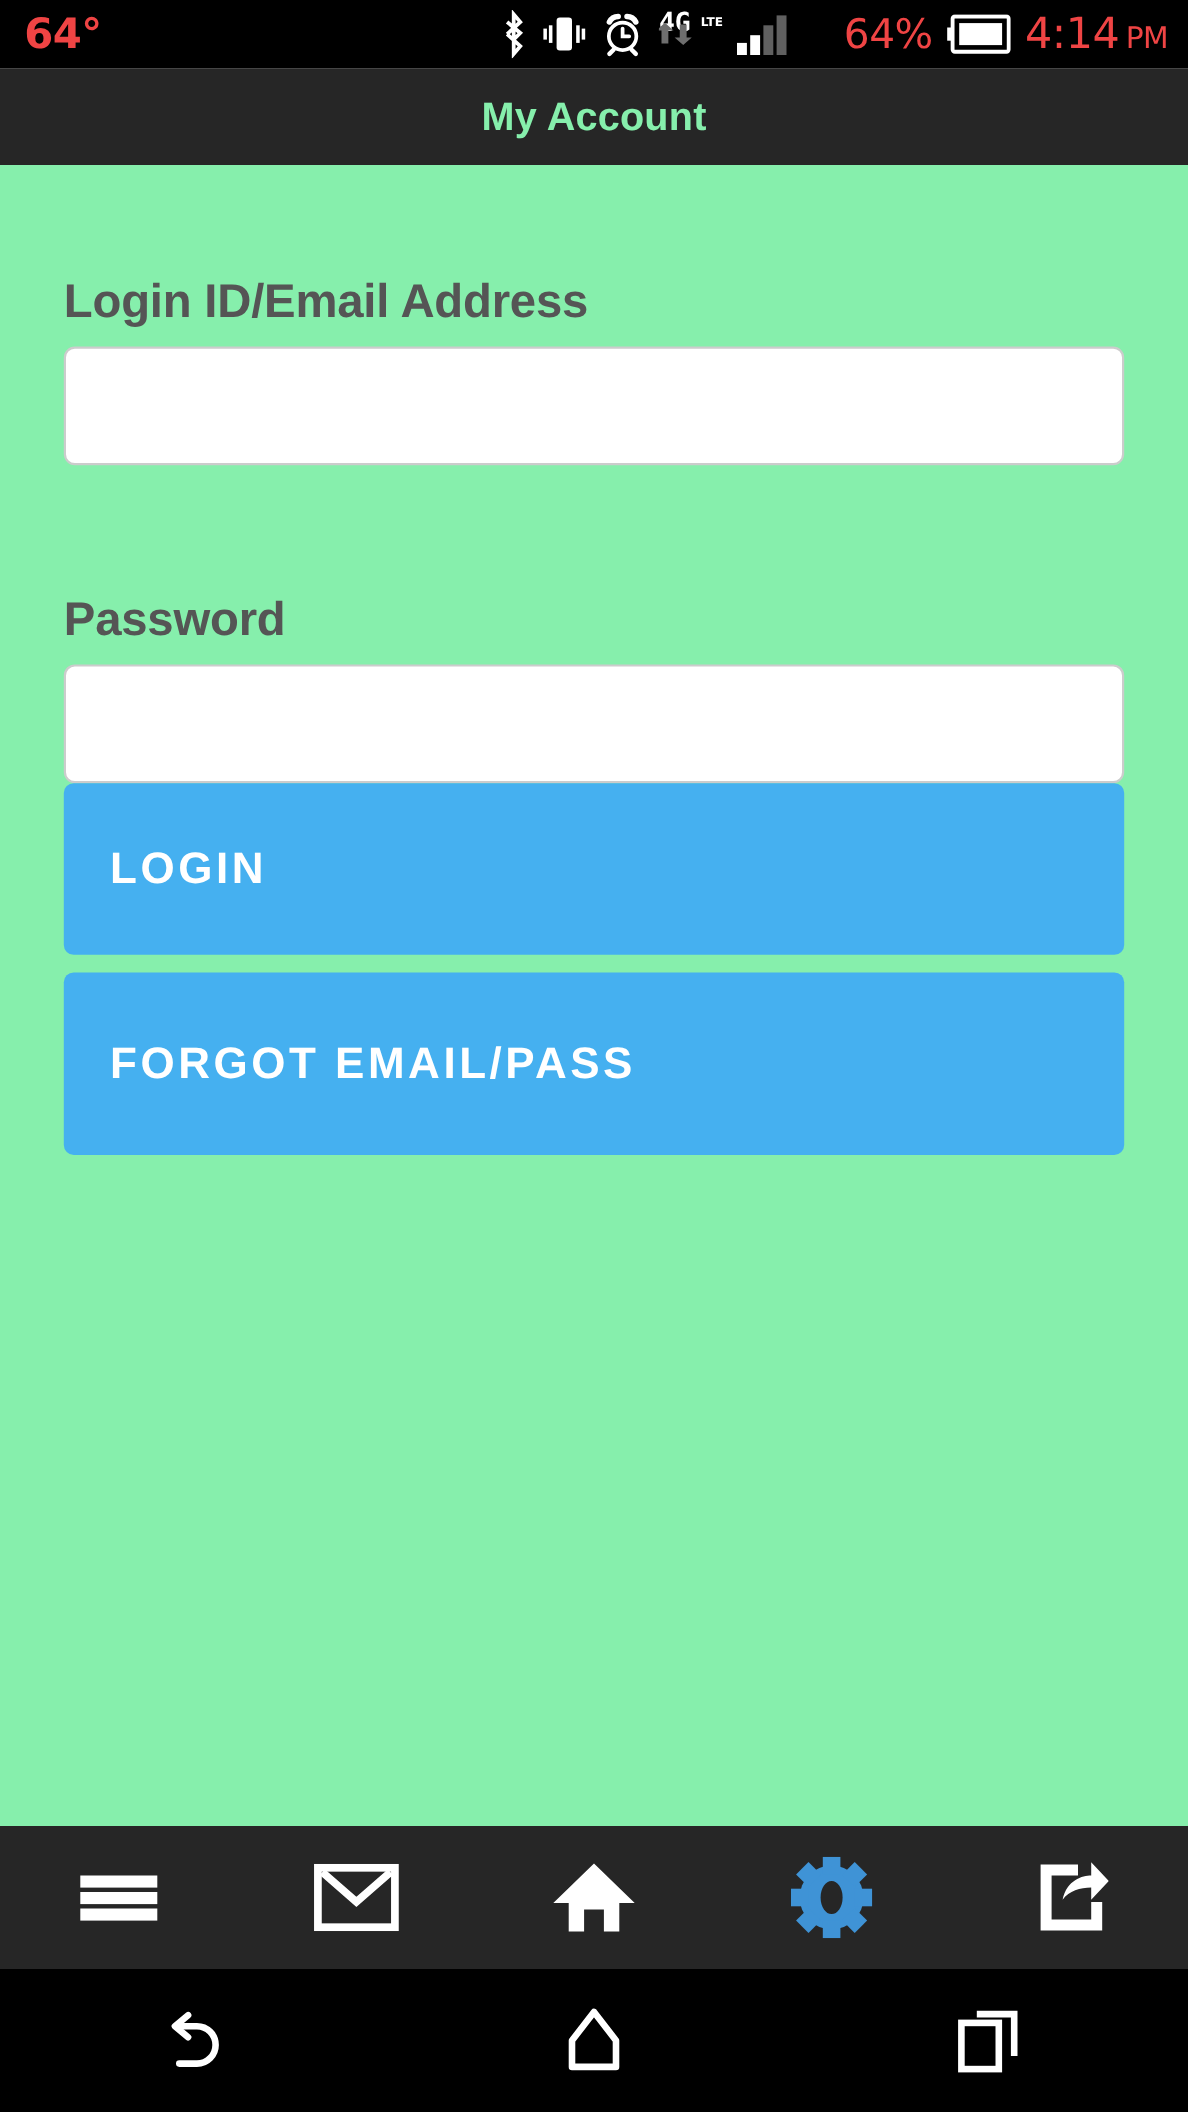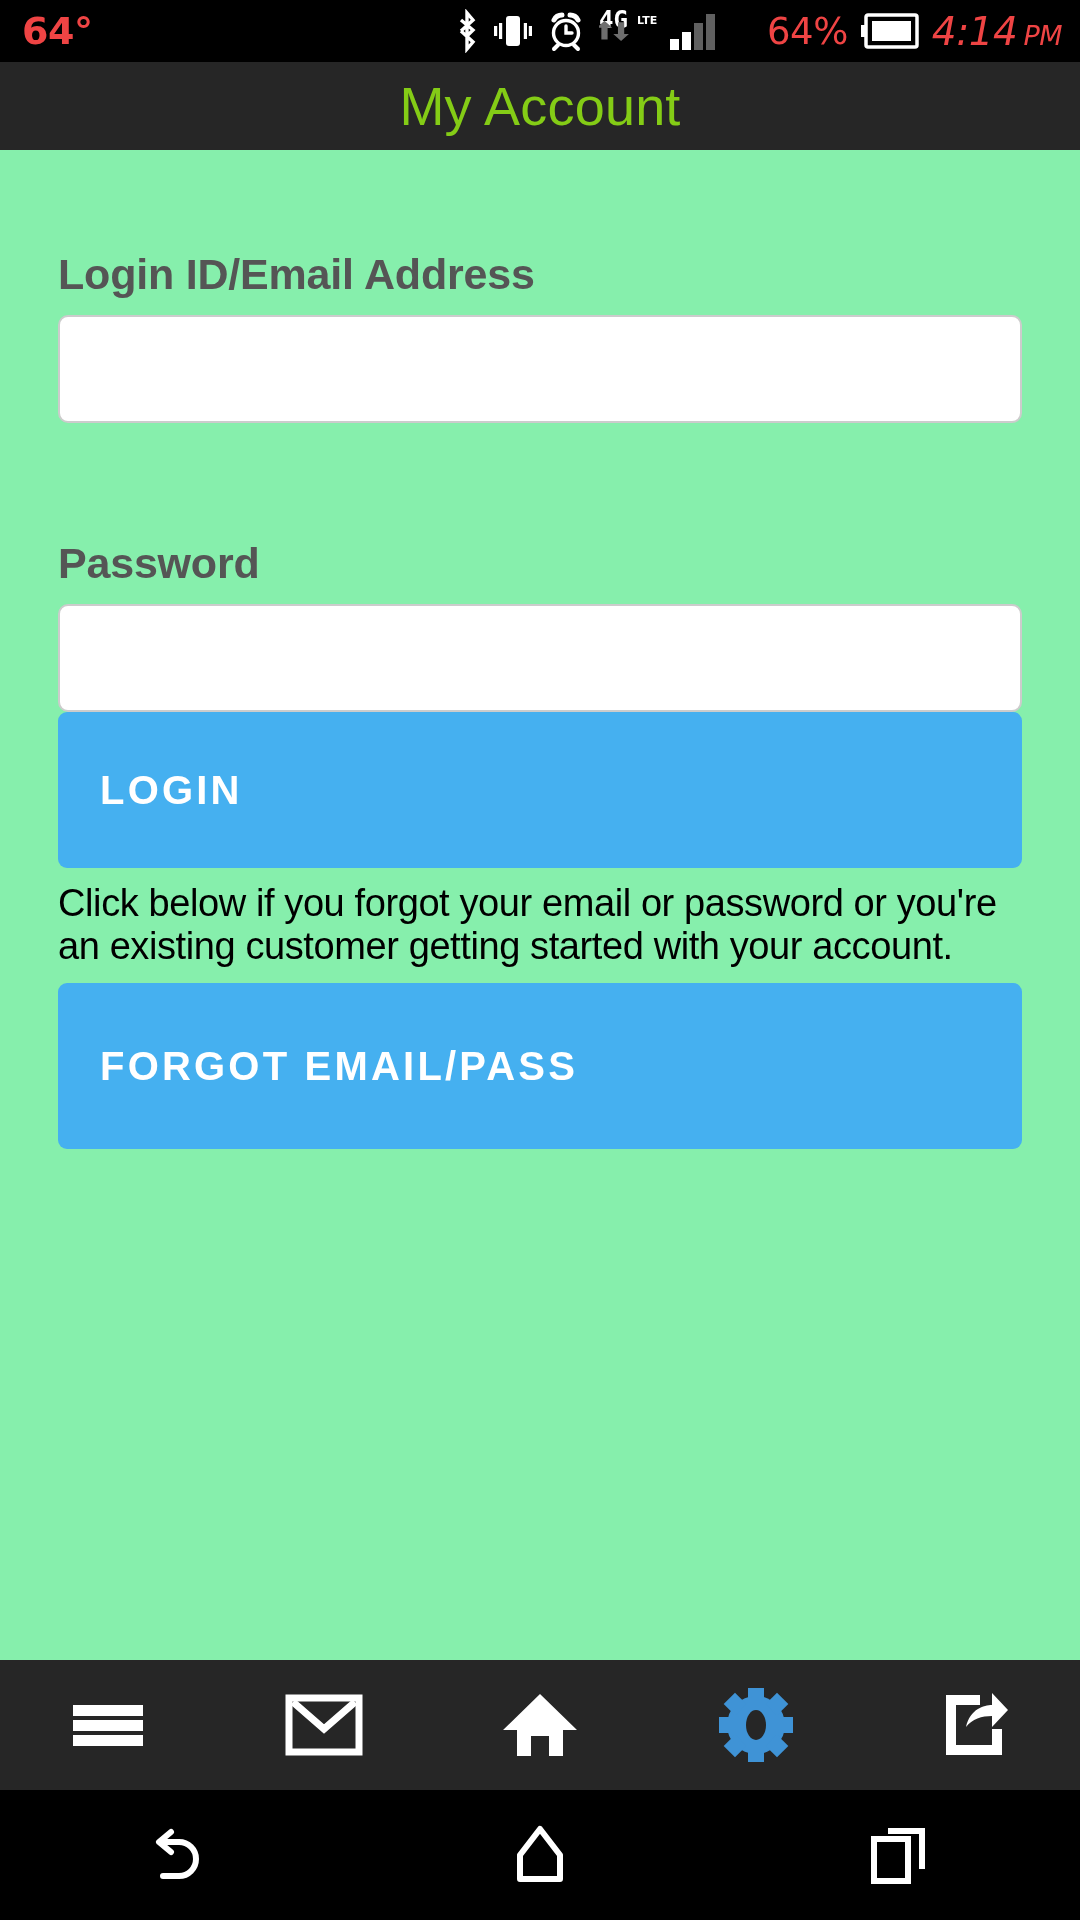--- a/index.html
+++ b/index.html
@@ -39,34 +39,34 @@
   .battery-pct {
     font-size:37px; font-weight:400;
     font-family:"DejaVu Sans", sans-serif;
     letter-spacing:-0.5px;
     margin-left:32px;
   }
   .status-time {
     font-size:39px; font-weight:400;
     font-family:"DejaVu Sans", sans-serif;
     letter-spacing:-0.5px;
-    display:flex; align-items:baseline; gap:6px;font-style:italic;
+    display:flex; align-items:baseline; gap:6px;
   }
   .status-time .ampm { font-size:27px; }
 
   
   .title-bar {
     height:88px; flex:0 0 88px;
     background:#262626;
     display:flex; align-items:center; justify-content:center;
   }
   .title-bar h1 {
-    color:#84cc16;
-    font-size:54px;
-    font-weight:normal;
+    color:#86efac;
+    font-size:36px;
+    font-weight:bold;
     letter-spacing:0.2px;
   }
 
   
   .content {
     position:relative;
     flex:1 1 auto;
     background:#86efac;
     overflow:hidden;
     padding:0 58px;
@@ -251,21 +251,20 @@
       <input class="text-input" type="text" placeholder="" style="">
     </div>
 
     <div class="field-password">
       <div class="field-label">Password</div>
       <input class="text-input" type="password" placeholder="" style="">
     </div>
 
     <button class="btn btn-login">LOGIN</button>
 
-    <p class="helper-text">Click below if you forgot your email or password or you're an existing customer getting started with your account.</p>
 
     <button class="btn btn-forgot">FORGOT EMAIL/PASS</button>
 
   </div>
 
   <div class="app-nav">
 
     <div class="nav-item">
       <span>
         <svg width="78" height="58" viewBox="0 0 78 58">

